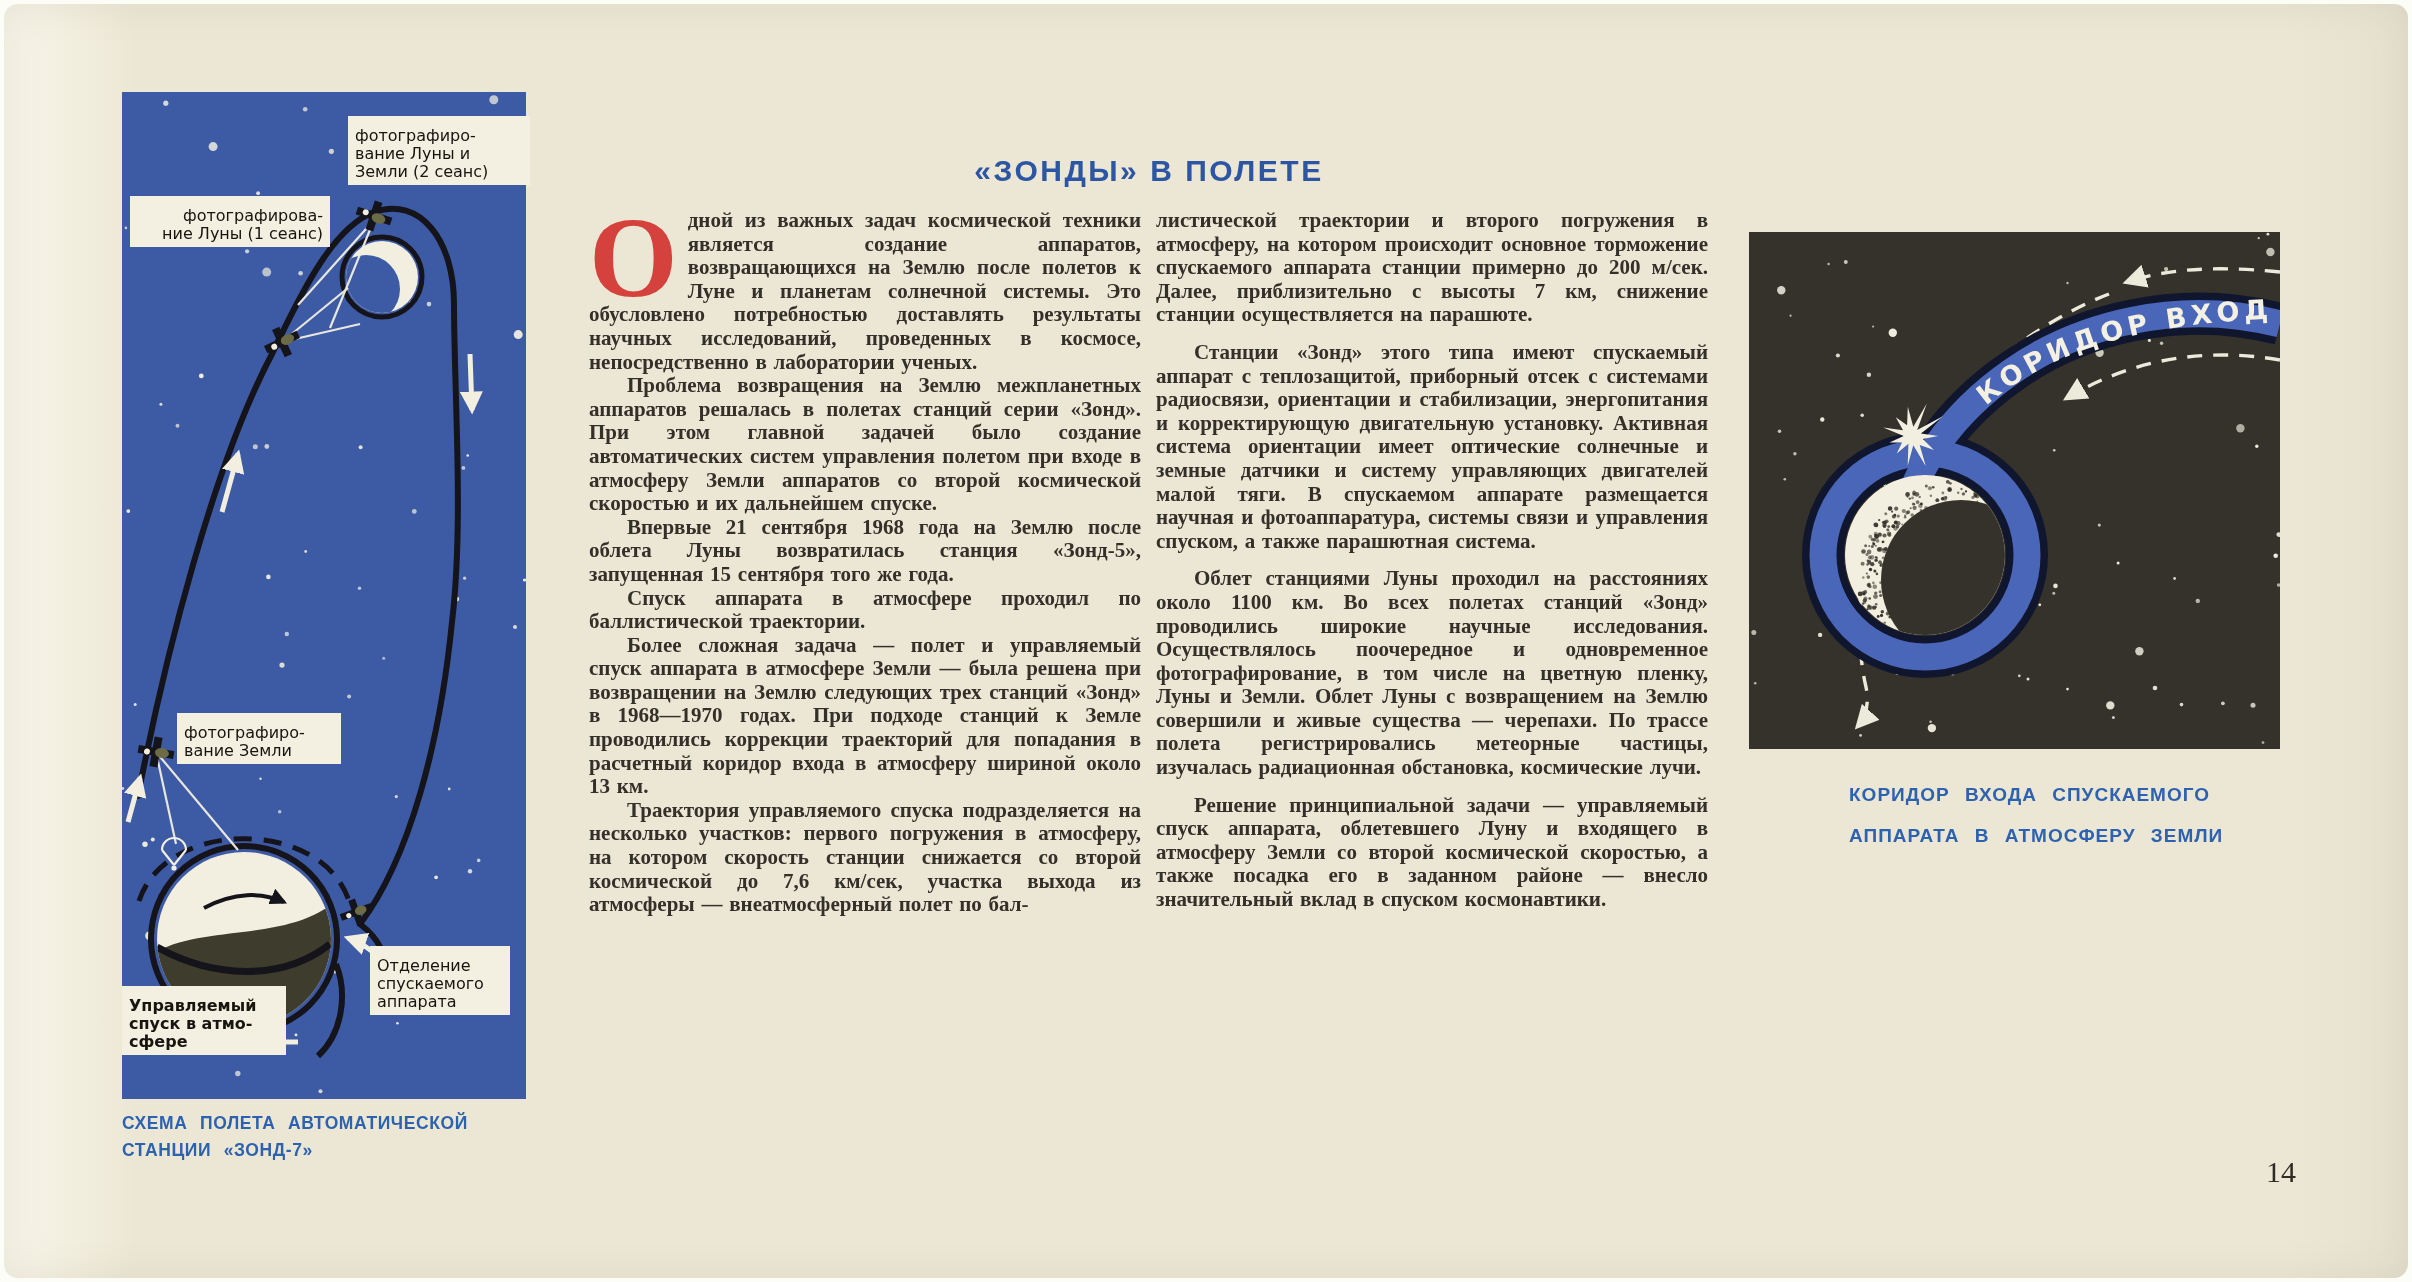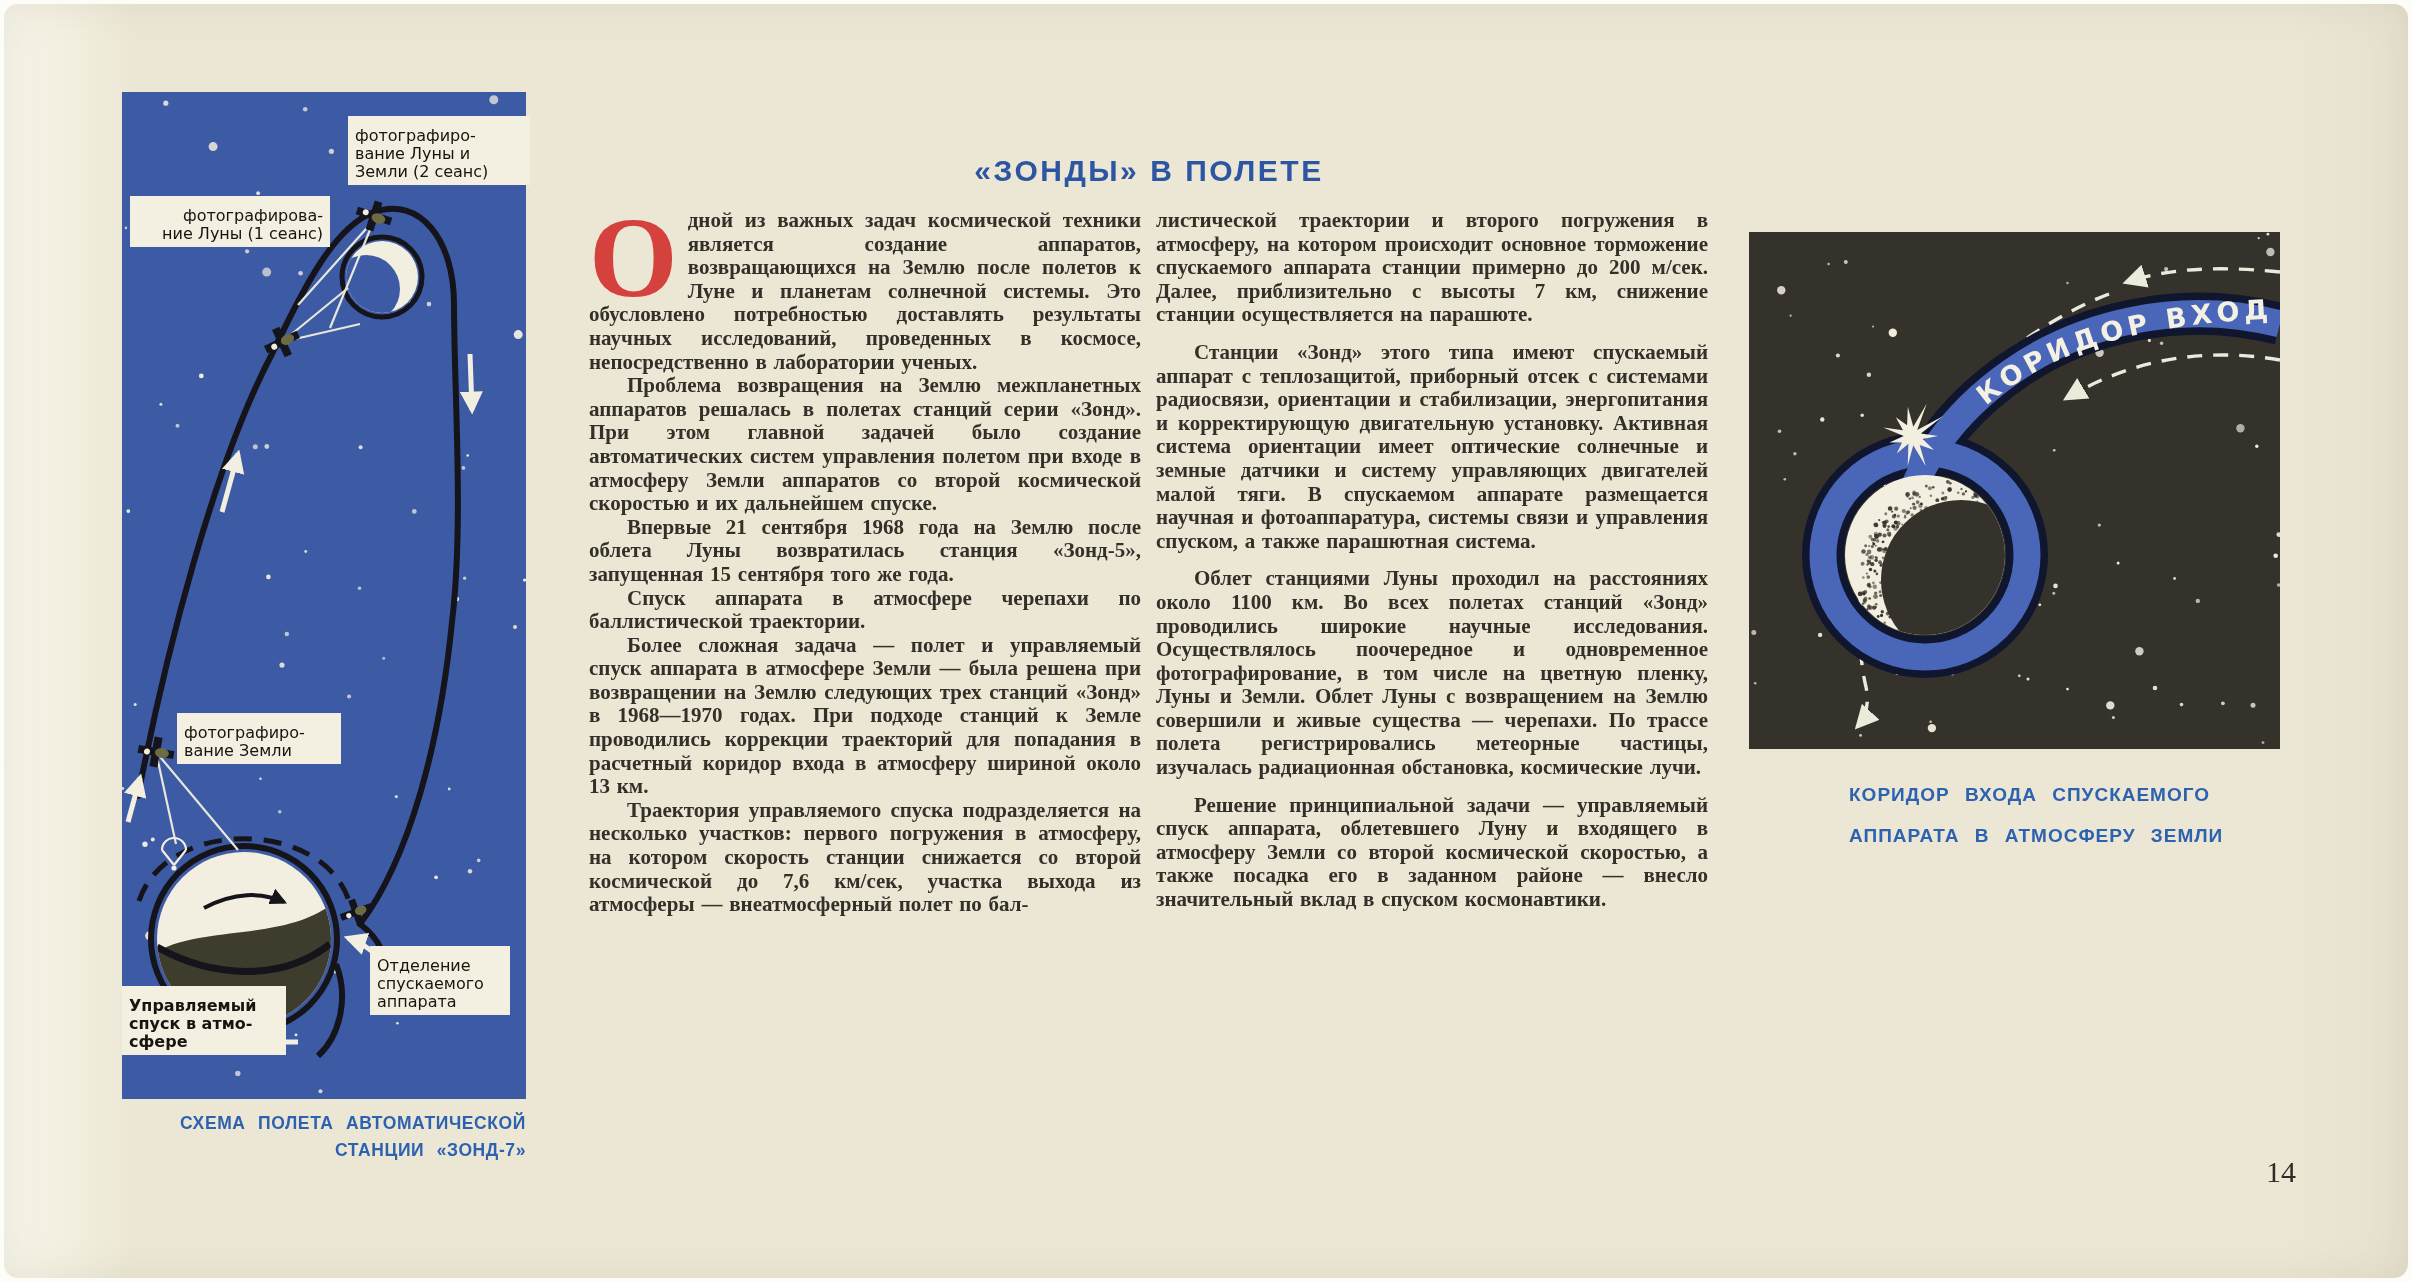--- a/index.html
+++ b/index.html
@@ -8,21 +8,21 @@
   #page{position:absolute;inset:4px;border-radius:14px;
         background:linear-gradient(90deg,#f7f5ea 0,#f2efdf 70px,var(--pageBg,#ece7d5) 130px,var(--pageBg,#ece7d5) 95%,#e6e1cf 100%);
         box-shadow:inset 0 0 40px rgba(120,110,80,.12);}
   
   #panel{position:absolute;left:118px;top:88px;width:404px;height:1007px;
          background:var(--panelBlue,#3d5aa5);}
   #panel svg{position:absolute;inset:0;}
   .diag-label{position:absolute;background:var(--labelBg,#f3f0e1);color:#17150f;
       font-family:"DejaVu Sans",sans-serif;font-size:16px;line-height:1.12;
       padding:11px 7px 4px 7px;white-space:pre-line;}
-  #left-caption{position:absolute;left:118px;top:1106px;width:404px;text-align:right;
+  #left-caption{position:absolute;left:118px;top:1106px;width:404px;text-align:left;
       color:var(--captionBlue,#2d62b0);font-family:"Liberation Sans",sans-serif;
       font-weight:bold;font-size:17.5px;line-height:27px;letter-spacing:.6px;
       word-spacing:7px;white-space:pre-line;}
   
   #article-title{position:absolute;left:585px;top:150px;width:1120px;text-align:center;
       color:var(--titleBlue,#2c55a4);font-family:"Liberation Sans",sans-serif;
       font-weight:bold;font-size:30px;letter-spacing:2.5px;}
   .col{position:absolute;top:205px;width:552px;overflow:hidden;
       color:var(--ink,#332f29);font-family:"Liberation Serif",serif;font-weight:bold;
       font-size:21px;line-height:23.6px;text-align:justify;word-spacing:1.5px;}
@@ -221,21 +221,21 @@
 
   <div id="left-caption">СХЕМА ПОЛЕТА АВТОМАТИЧЕСКОЙ
 СТАНЦИИ «ЗОНД-7»</div>
 
   <div id="article-title">«ЗОНДЫ» В ПОЛЕТЕ</div>
 
   <div id="col1" class="col">
     <p class="noindent"><span class="dropcap">О</span><span>дной из важных задач космической техники является создание аппаратов, возвращающихся на Землю после полетов к Луне и планетам солнечной системы. Это обусловлено потребностью доставлять результаты научных исследований, проведенных в космосе, непосредственно в лаборатории ученых.</span></p>
     <p>Проблема возвращения на Землю межпланетных аппаратов решалась в полетах станций серии «Зонд». При этом главной задачей было создание автоматических систем управления полетом при входе в атмосферу Земли аппаратов со второй космической скоростью и их дальнейшем спуске.</p>
     <p>Впервые 21 сентября 1968 года на Землю после облета Луны возвратилась станция «Зонд-5», запущенная 15 сентября того же года.</p>
-    <p>Спуск аппарата в атмосфере черепахи по баллистической траектории.</p>
+    <p>Спуск аппарата в атмосфере проходил по баллистической траектории.</p>
     <p>Более сложная задача — полет и управляемый спуск аппарата в атмосфере Земли — была решена при возвращении на Землю следующих трех станций «Зонд» в 1968—1970 годах. При подходе станций к Земле проводились коррекции траекторий для попадания в расчетный коридор входа в атмосферу шириной около 13 км.</p>
     <p>Траектория управляемого спуска подразделяется на несколько участков: первого погружения в атмосферу, на котором скорость станции снижается со второй космической до 7,6 км/сек, участка выхода из атмосферы — внеатмосферный полет по бал-</p>
   </div>
 
   <div id="col2" class="col">
     <p class="noindent">листической траектории и второго погружения в атмосферу, на котором происходит основное торможение спускаемого аппарата станции примерно до 200 м/сек. Далее, приблизительно с высоты 7 км, снижение станции осуществляется на парашюте.</p>
     <p>Станции «Зонд» этого типа имеют спускаемый аппарат с теплозащитой, приборный отсек с системами радиосвязи, ориентации и стабилизации, энергопитания и корректирующую двигательную установку. Активная система ориентации имеет оптические солнечные и земные датчики и систему управляющих двигателей малой тяги. В спускаемом аппарате размещается научная и фотоаппаратура, системы связи и управления спуском, а также парашютная система.</p>
     <p>Облет станциями Луны проходил на расстояниях около 1100 км. Во всех полетах станций «Зонд» проводились широкие научные исследования. Осуществлялось поочередное и одновременное фотографирование, в том числе на цветную пленку, Луны и Земли. Облет Луны с возвращением на Землю совершили и живые существа — черепахи. По трассе полета регистрировались метеорные частицы, изучалась радиационная обстановка, космические лучи.</p>
     <p>Решение принципиальной задачи — управляемый спуск аппарата, облетевшего Луну и входящего в атмосферу Земли со второй космической скоростью, а также посадка его в заданном районе — внесло значительный вклад в спуском космонавтики.</p>
   </div>

